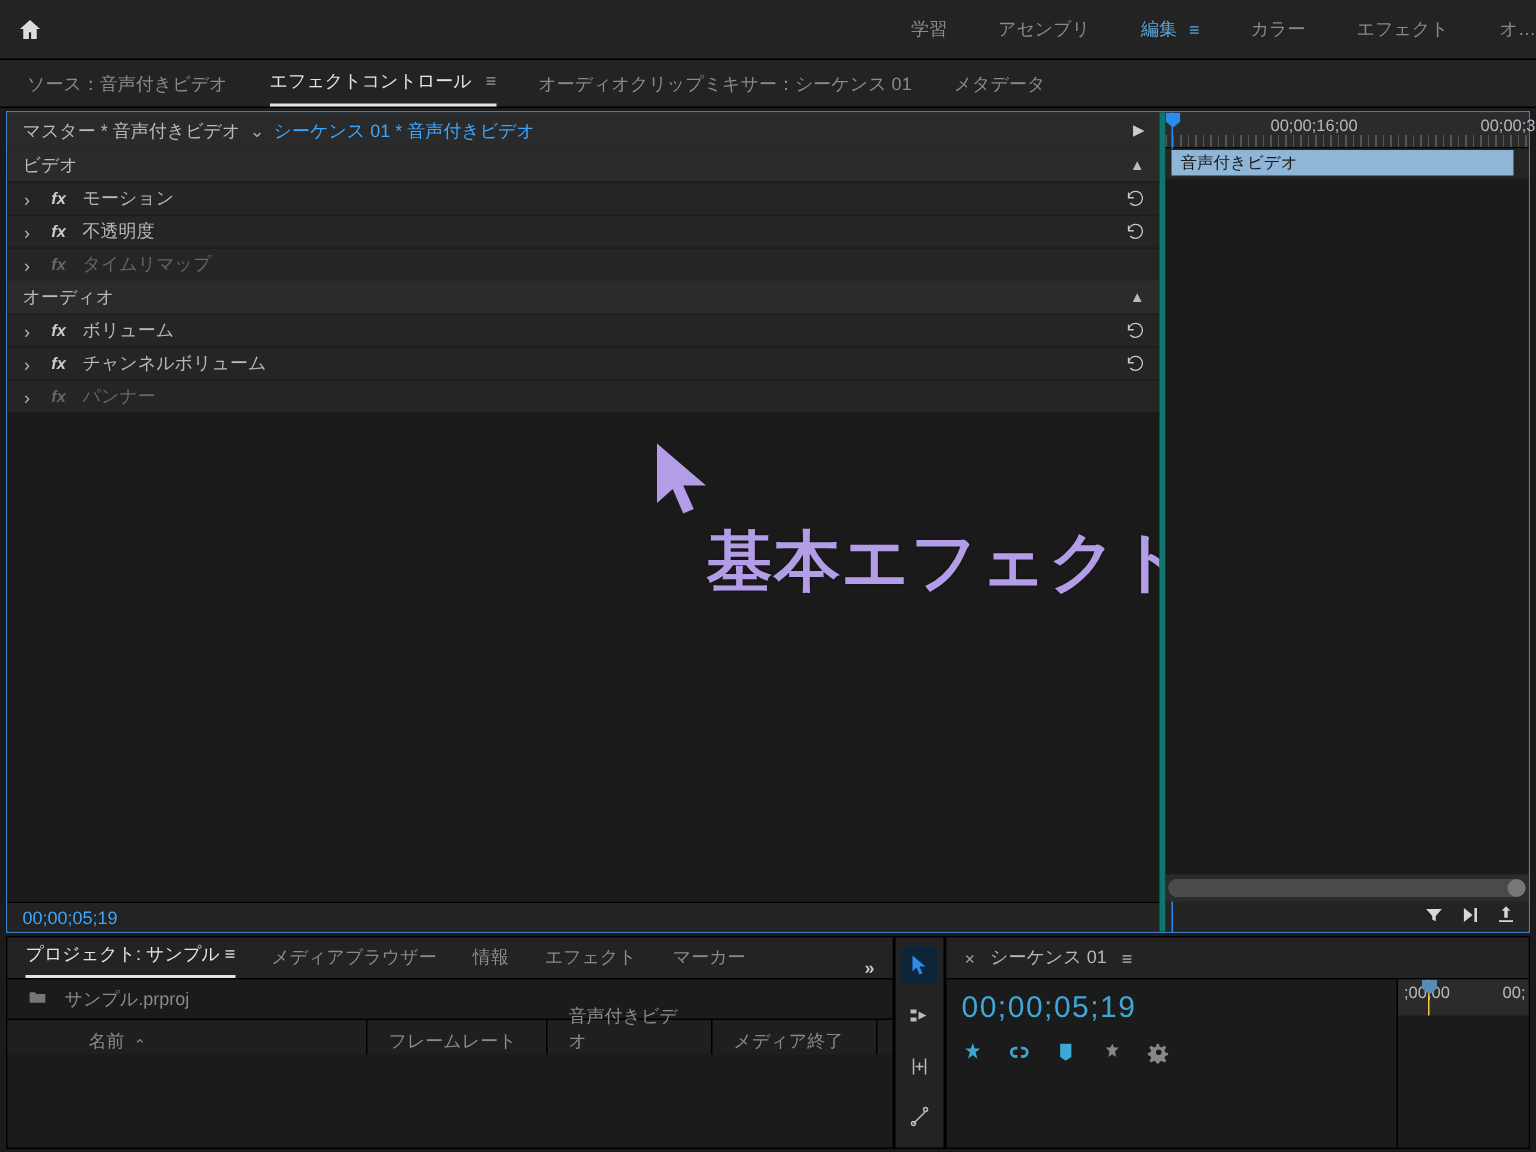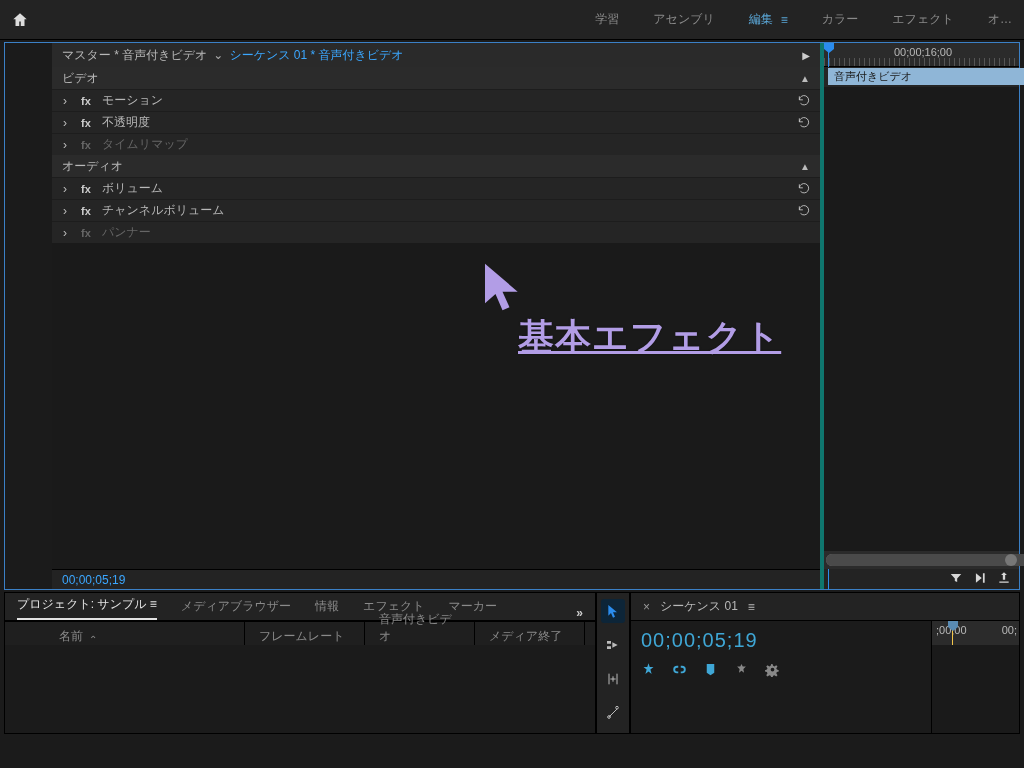--- a/index.html
+++ b/index.html
@@ -18,47 +18,47 @@
     --lav:#b29de6;
     --focus:#3b80c6;
   }
   *{box-sizing:border-box;font-family:"Hiragino Kaku Gothic ProN","Yu Gothic","Meiryo",Arial,sans-serif;}
   html,body{margin:0;padding:0;background:#0e0e0e;}
   .app{width:1024px;height:768px;background:var(--bg0);color:var(--text);position:relative;overflow:hidden;font-size:12px;}
   
   .topbar{height:40px;display:flex;align-items:center;background:var(--bg1);border-bottom:1px solid #000;}
   .home-btn{width:40px;height:40px;display:flex;align-items:center;justify-content:center;color:#ddd;}
   .home-btn svg{width:18px;height:18px;fill:#ddd;}
-  .ws-tabs{margin-left:auto;display:flex;gap:34px;padding-right:12px;align-items:flex-end;height:100%;}
+  .ws-tabs{margin-left:auto;display:flex;gap:34px;align-items:flex-end;height:100%;}
   .ws-tab{color:var(--text-dim);cursor:pointer;display:flex;align-items:center;gap:8px;height:100%;}
   .ws-tab.active{color:var(--blue-soft);}
   .ws-tab .bars{color:var(--blue-soft);}
   
   .panel-tabs{height:32px;display:flex;align-items:flex-end;gap:28px;padding:0 18px;background:var(--bg1);border-bottom:1px solid #000;}
   .panel-tab{color:var(--text-dim);padding:6px 0;cursor:pointer;}
   .panel-tab.active{color:#e3e3e3;border-bottom:2px solid #e3e3e3;}
   .panel-tab .bars{color:#999;margin-left:6px;}
   
-  .main{display:flex;height:548px;border:1px solid var(--focus);margin:2px 4px 0 4px;background:var(--bg0);padding-left:47px;}
+  .main{display:flex;height:548px;border:1px solid var(--focus);margin:2px 4px 0 4px;background:var(--bg0);}
   .ec-left{width:768px;display:flex;flex-direction:column;background:var(--bg1);}
   .ec-right{flex:1;display:flex;flex-direction:column;background:var(--bg1);position:relative;border-left:4px solid #0f766e;}
   
   .clip-head{height:24px;display:flex;align-items:center;gap:6px;padding:0 10px;background:var(--bg2);font-size:12px;}
   .clip-head .master{color:var(--text);}
   .clip-head .chev{color:#aaa;}
   .clip-head .seqpath{color:var(--blue);}
   .clip-head .spacer{flex:1;}
   .clip-head .tri{color:#ccc;font-size:10px;}
   
   .props{background:#202020;}
   .section{height:22px;display:flex;align-items:center;padding:0 10px;background:#2b2b2b;color:var(--text);}
   .section .up{margin-left:auto;color:#bbb;font-size:10px;}
   .prow{height:22px;display:flex;align-items:center;gap:8px;padding:0 6px 0 8px;background:#252525;color:var(--text);border-top:1px solid rgba(0,0,0,.2);}
   .prow .exp{color:#bbb;width:10px;text-align:center;}
-  .prow .fx{font-weight:bold;color:#ccc;font-size:11px;width:16px;text-align:center;}
+  .prow .fx{font-style:italic;font-weight:bold;color:#ccc;font-size:11px;width:16px;text-align:center;}
   .prow.dim .fx,.prow.dim .plabel{color:var(--text-dim2);}
   .prow .plabel{color:var(--text);}
   .prow .reset{margin-left:auto;width:20px;height:16px;display:flex;align-items:center;justify-content:center;}
   .prow .reset svg{width:14px;height:14px;stroke:#c9c9c9;fill:none;stroke-width:1.5;}
   .ec-body{flex:1;position:relative;background:#1a1a1a;}
   .ec-foot{height:20px;display:flex;align-items:center;padding:0 10px;background:var(--bg1);color:var(--blue);font-variant-numeric:tabular-nums;border-top:1px solid #000;}
   
   .ruler{height:24px;background:#2b2b2b;position:relative;border-bottom:1px solid #000;}
   .ruler .playhead{position:absolute;left:4px;top:0;bottom:-524px;width:0;border-left:1px solid var(--accent);}
   .ruler .ph-handle{position:absolute;left:0px;top:0;width:10px;height:10px;background:var(--accent);clip-path:polygon(0 0,100% 0,100% 60%,50% 100%,0 60%);}
@@ -67,21 +67,21 @@
   .cliprow{height:20px;background:#252525;position:relative;}
   .clipblock{position:absolute;left:4px;top:1px;height:17px;width:228px;background:var(--clip);color:#1a1a1a;font-size:11px;display:flex;align-items:center;padding:0 6px;overflow:hidden;}
   .rt-body{flex:1;background:#1a1a1a;position:relative;}
   .rt-scroll{height:18px;background:#2b2b2b;position:relative;}
   .rt-scroll .thumb{position:absolute;left:2px;top:3px;height:12px;width:238px;background:#4a4a4a;border-radius:6px;}
   .rt-scroll .knob{position:absolute;top:3px;width:12px;height:12px;background:#777;border-radius:50%;}
   .rt-tools{height:20px;display:flex;justify-content:flex-end;align-items:center;gap:10px;padding:0 8px;background:var(--bg1);color:#d7d7d7;}
   .rt-tools svg{width:14px;height:14px;fill:#d7d7d7;}
   
   .annot{position:absolute;pointer-events:none;}
-  .annot-text{color:var(--lav);font-weight:800;font-size:36px;letter-spacing:1px;white-space:nowrap;text-shadow:0 0 2px rgba(0,0,0,.4);position:absolute;text-decoration:underline;}
+  .annot-text{color:var(--lav);font-weight:800;font-size:44px;letter-spacing:1px;white-space:nowrap;text-shadow:0 0 2px rgba(0,0,0,.4);position:absolute;}
   .annot-cursor{position:absolute;}
   .annot-cursor svg{width:56px;height:56px;fill:var(--lav);}
   
   .lower{display:flex;height:142px;margin:2px 4px 0 4px;}
   .proj{width:592px;background:var(--bg0);border:1px solid #000;display:flex;flex-direction:column;}
   .proj-tabs{height:28px;display:flex;align-items:flex-end;gap:24px;padding:0 12px;background:var(--bg1);border-bottom:1px solid #000;}
   .proj-tabs .ptab{color:var(--text-dim);padding:5px 0;cursor:pointer;}
   .proj-tabs .ptab.active{color:#e3e3e3;border-bottom:2px solid #e3e3e3;}
   .proj-tabs .more{margin-left:auto;color:#ccc;font-weight:bold;}
   .proj-file{height:26px;display:flex;align-items:center;gap:10px;padding:0 12px;color:var(--text-dim);}
@@ -133,20 +133,29 @@
       <div class="ws-tab active">
         <span>編集</span>
         <span class="bars">≡</span>
       </div>
       <div class="ws-tab">カラー</div>
       <div class="ws-tab">エフェクト</div>
       <div class="ws-tab">オ…</div>
     </div>
   </div>
 
+  <div class="panel-tabs">
+    <div class="panel-tab">ソース：音声付きビデオ</div>
+    <div class="panel-tab active">
+      <span>エフェクトコントロール</span>
+      <span class="bars">≡</span>
+    </div>
+    <div class="panel-tab">オーディオクリップミキサー：シーケンス 01</div>
+    <div class="panel-tab">メタデータ</div>
+  </div>
 
   <div class="main">
     <div class="ec-left">
       <div class="clip-head">
         <span class="master">マスター * 音声付きビデオ</span>
         <span class="chev">⌄</span>
         <span class="seqpath">シーケンス 01 * 音声付きビデオ</span>
         <span class="spacer"></span>
         <span class="tri">▶</span>
       </div>
@@ -264,20 +273,26 @@
         <div class="ptab active">
           <span>プロジェクト: サンプル</span>
           <span class="bars"> ≡</span>
         </div>
         <div class="ptab">メディアブラウザー</div>
         <div class="ptab">情報</div>
         <div class="ptab">エフェクト</div>
         <div class="ptab">マーカー</div>
         <div class="more">»</div>
       </div>
+      <div class="proj-file">
+        <span class="folder"><svg viewBox="0 0 24 24">
+              <path d="M3 6h6l2 2h10v10H3z"></path>
+            </svg></span>
+        <span>サンプル.prproj</span>
+      </div>
       <div class="proj-cols">
         <div class="pcol" style="width:200px;">
           <span>名前</span>
           <span class="sort">⌃</span>
         </div>
         <div class="pcol" style="width:120px;">フレームレート</div>
         <div class="pcol" style="width:110px;">音声付きビデオ</div>
         <div class="pcol" style="width:110px;">メディア終了</div>
       </div>
     </div>

